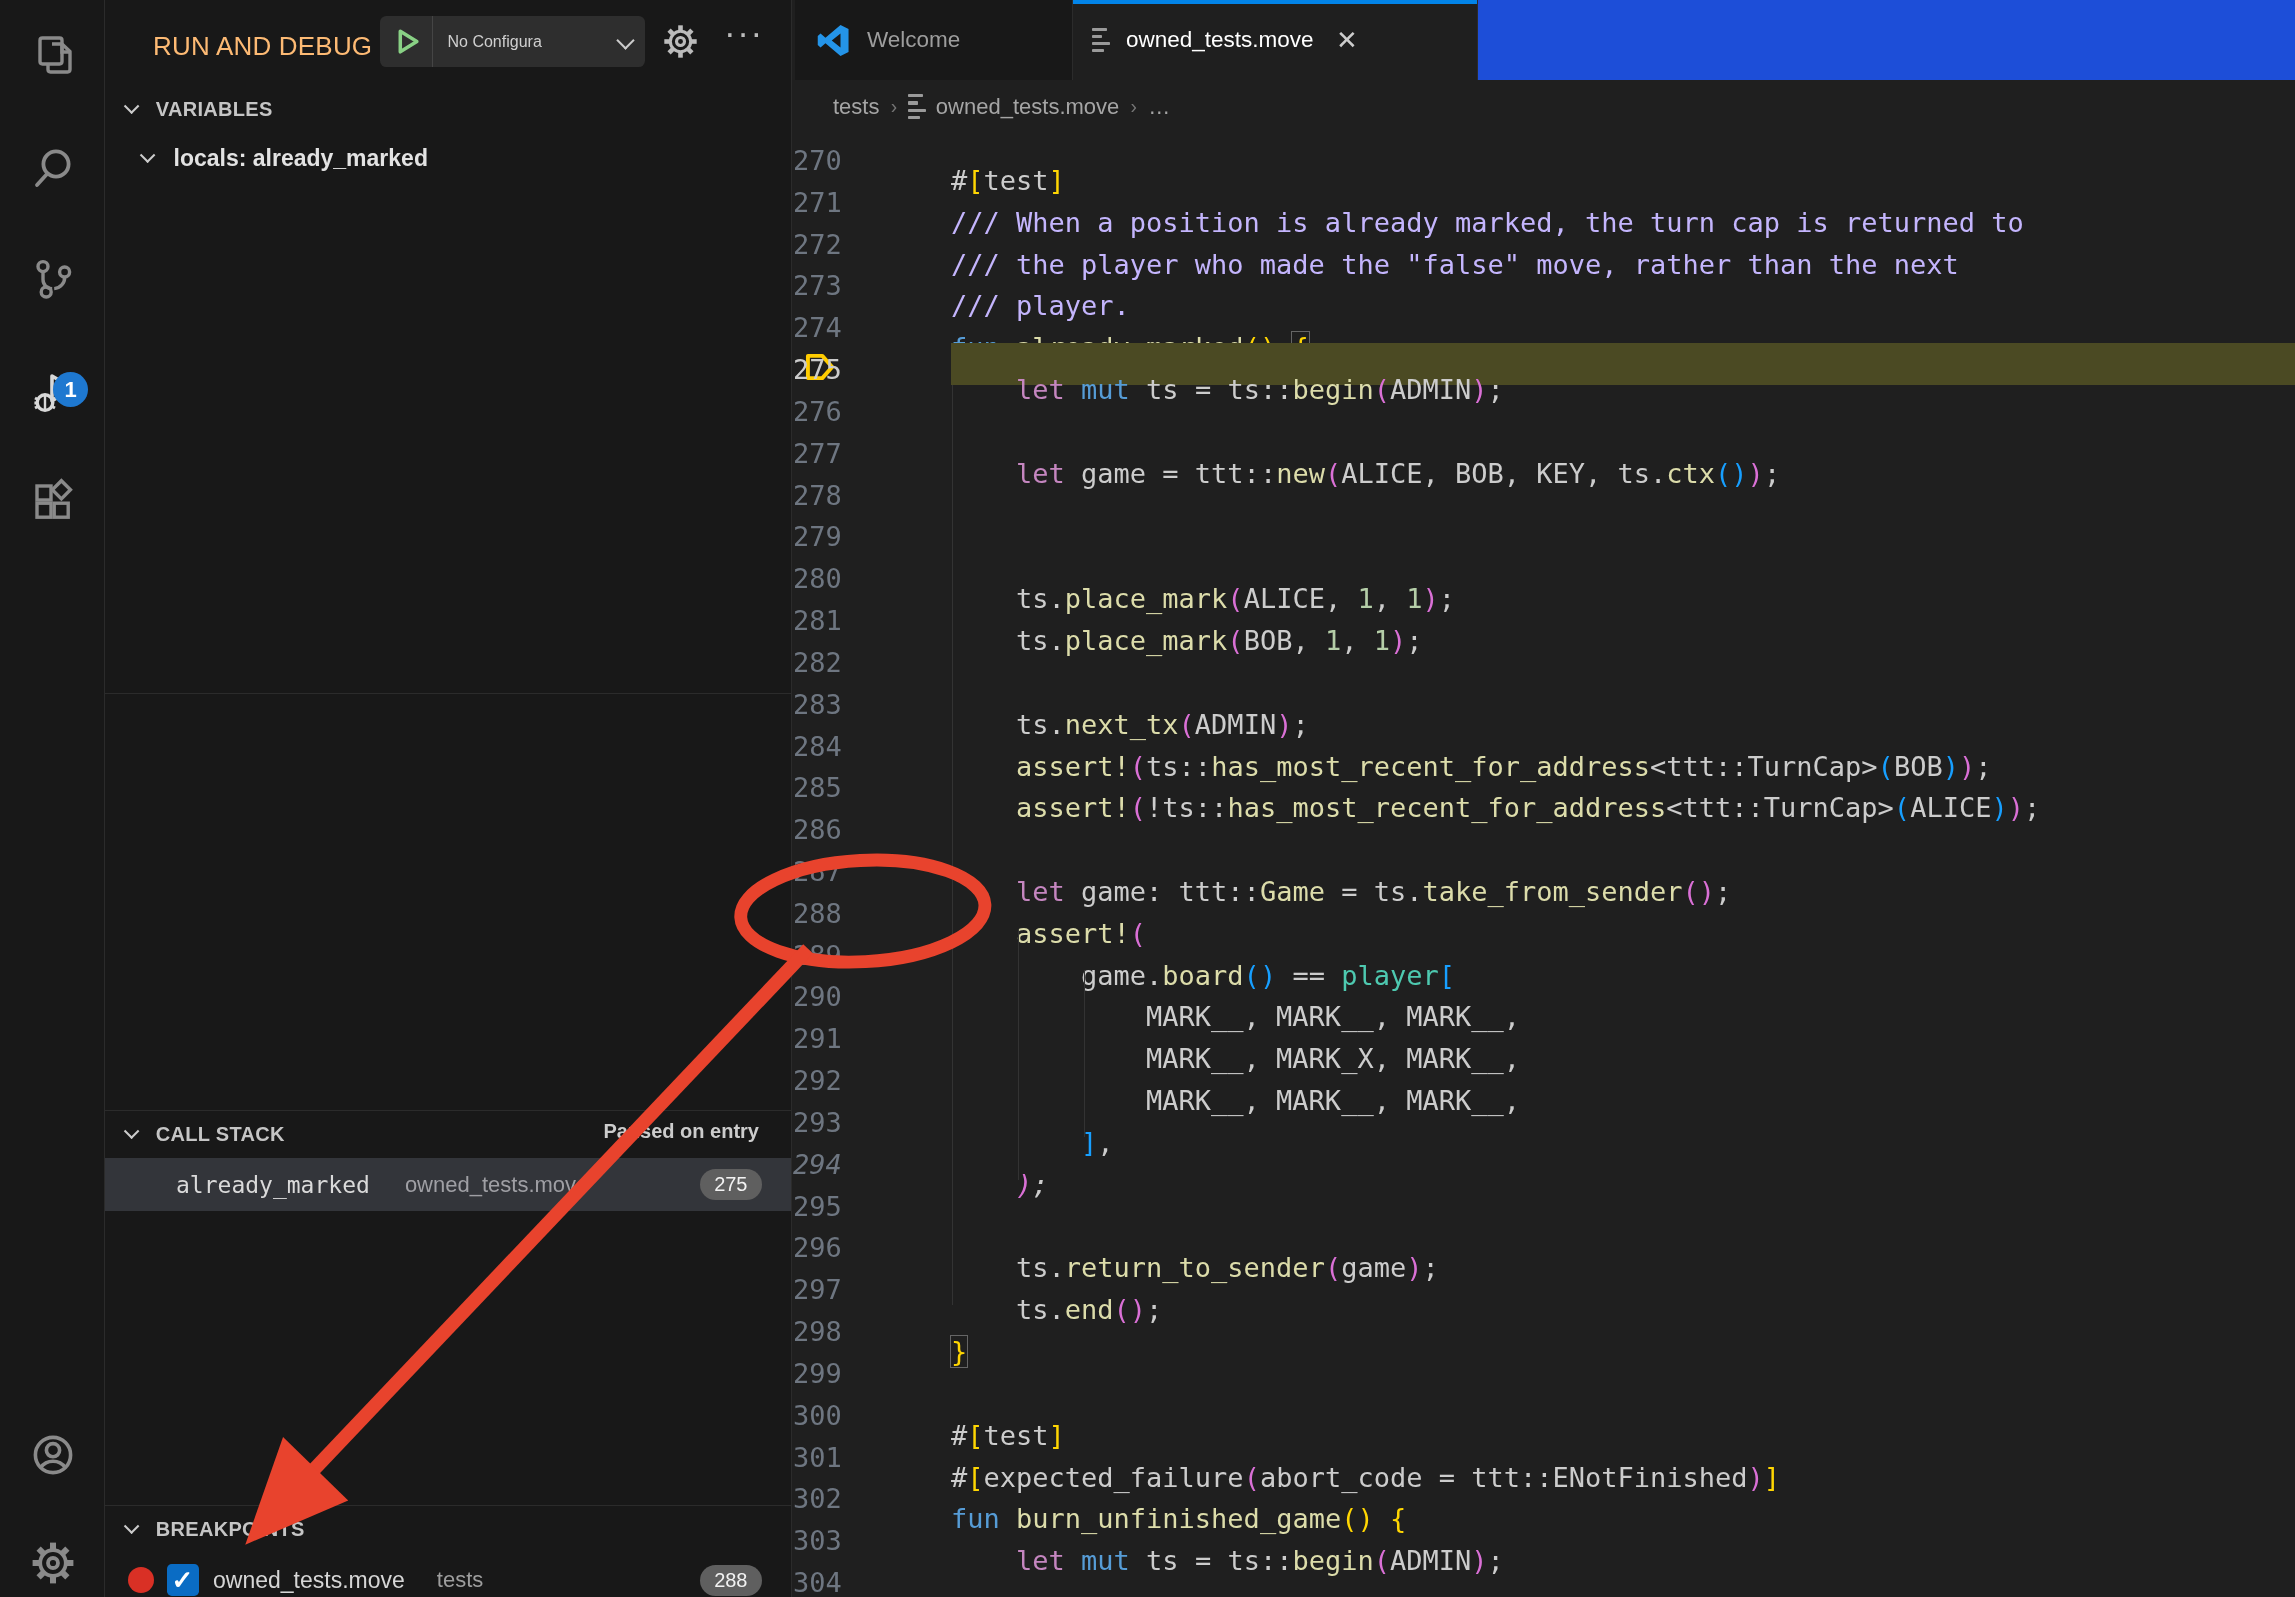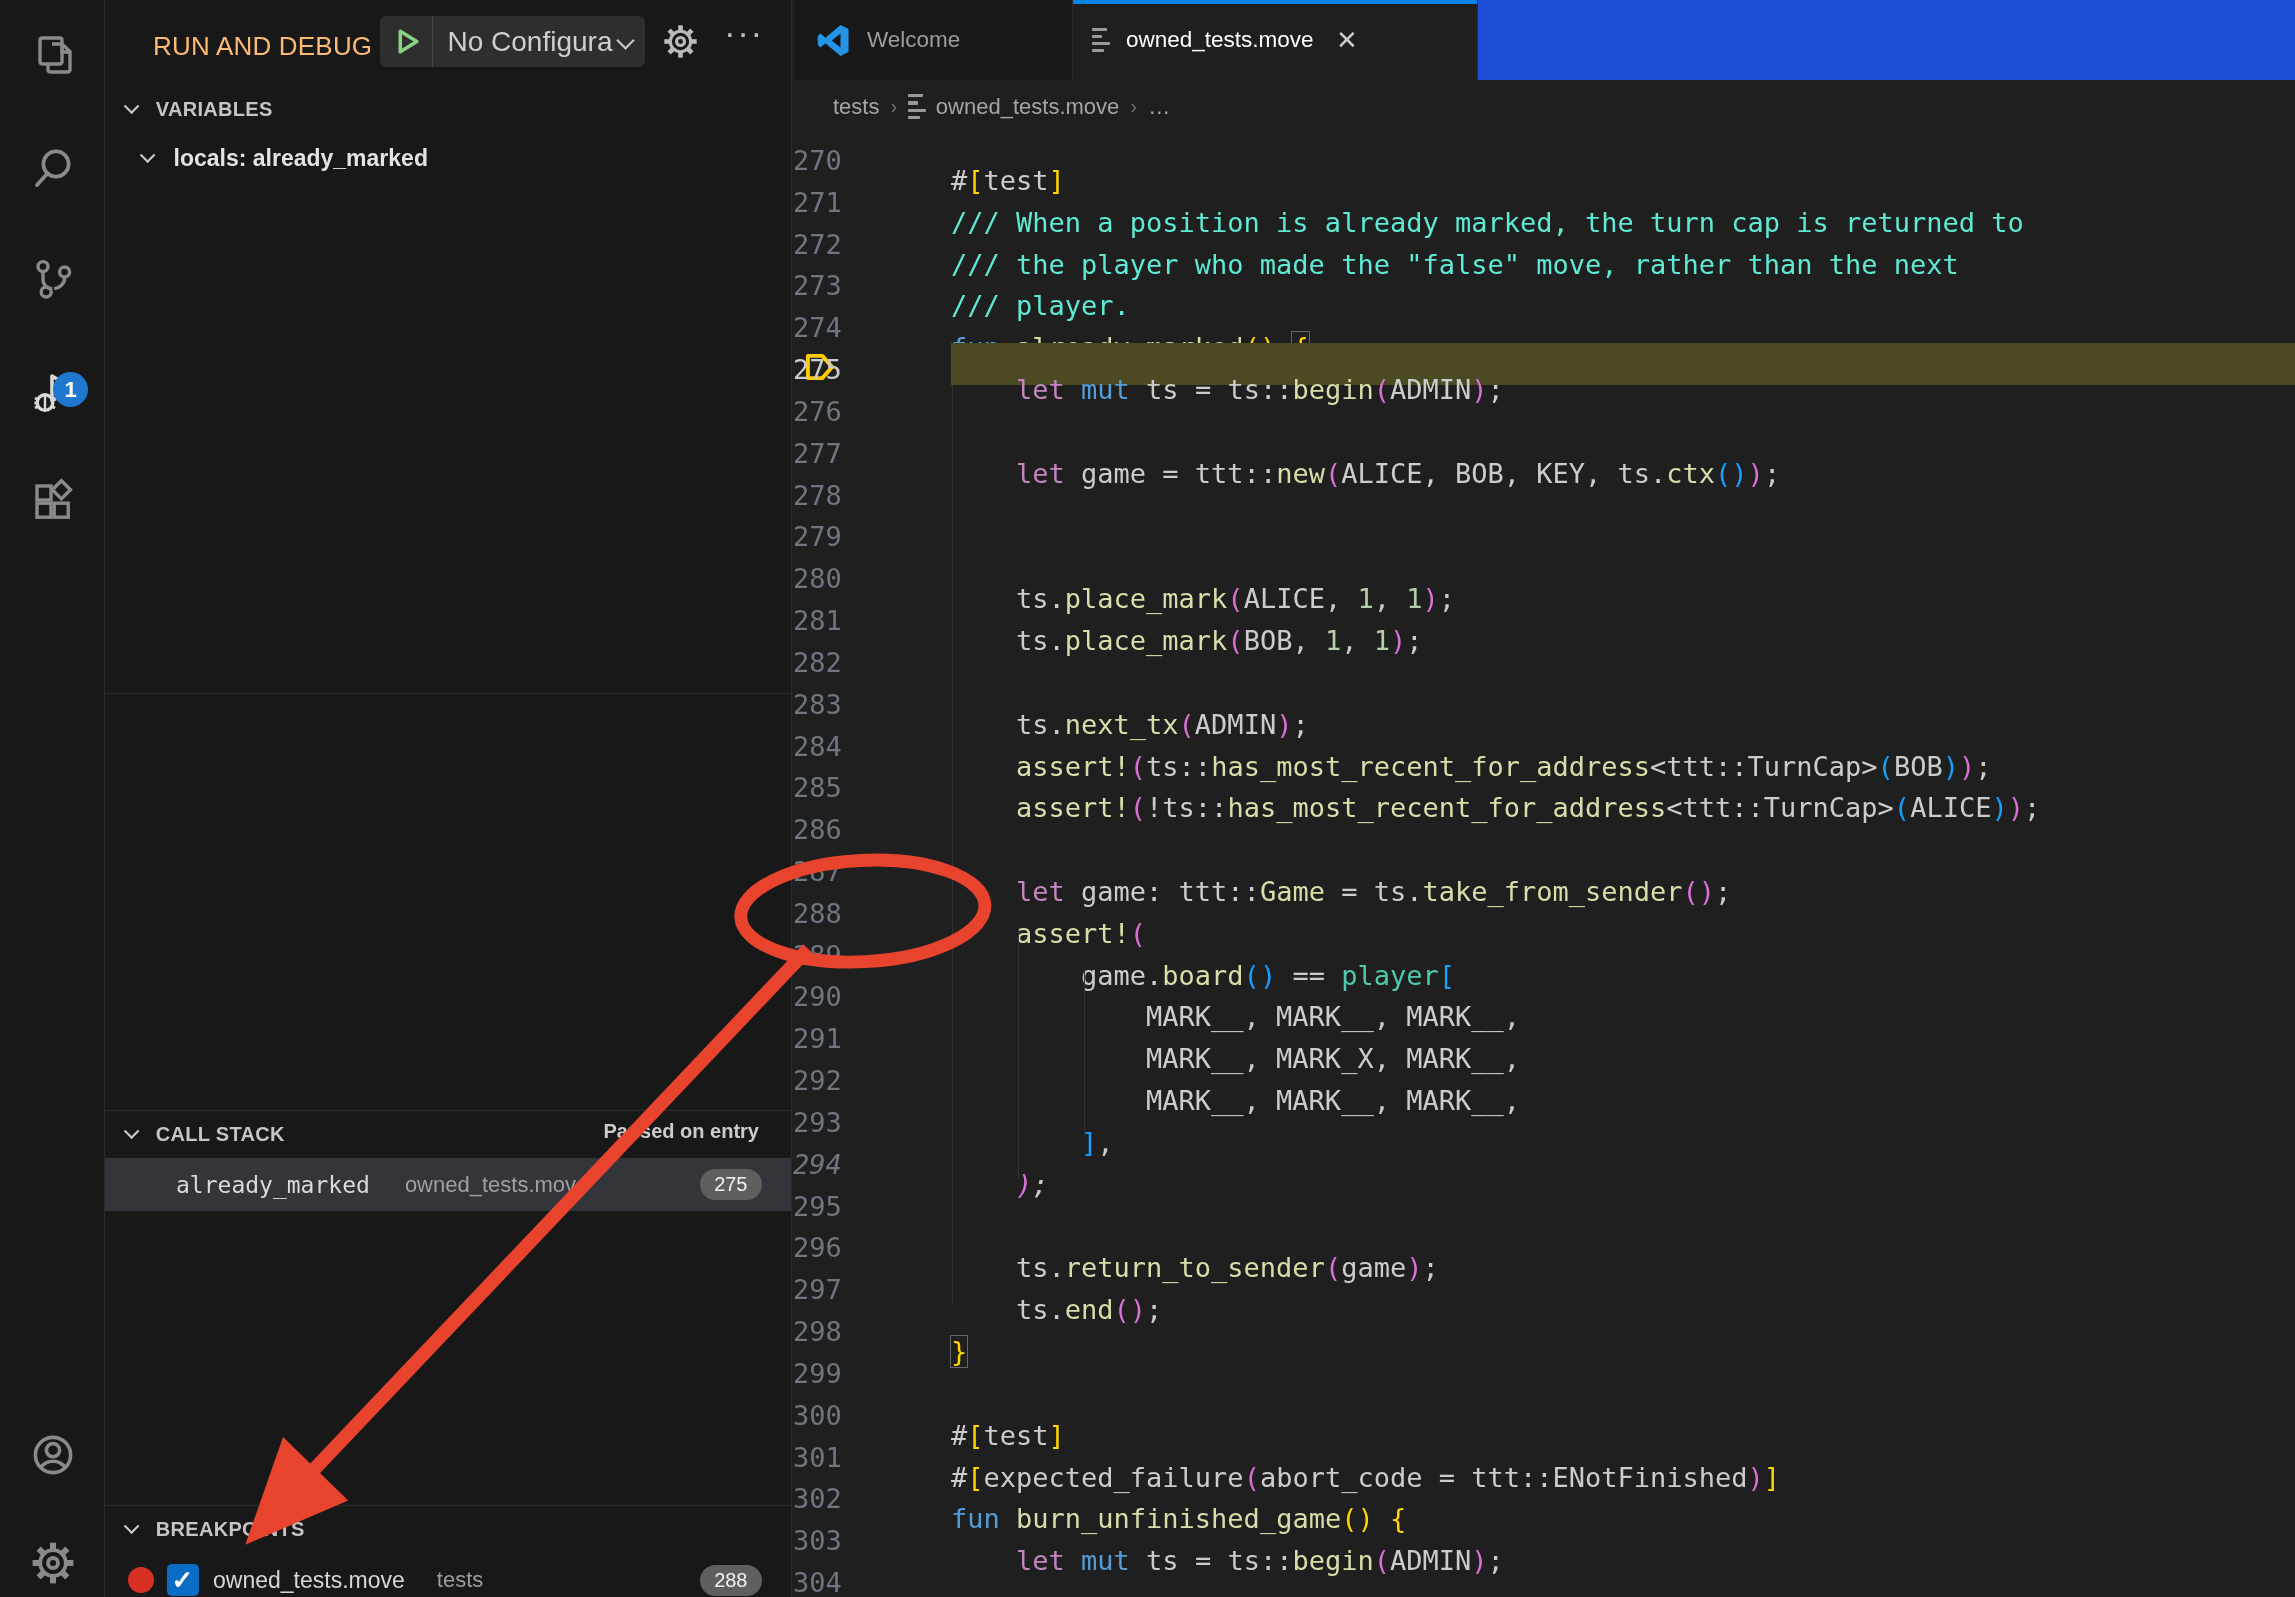--- a/index.html
+++ b/index.html
@@ -20,21 +20,21 @@
     display:flex; align-items:center; justify-content:center; }
   
   #sidebar { position:absolute; left:105px; top:0; width:687px; height:1597px;
     background:#181818; border-right:0.8px solid #2b2b2b; color:#cccccc; }
   #sb-header { position:absolute; left:0; top:0; width:100%; height:88px; }
   #sb-title { position:absolute; left:48px; top:31px; font-size:26px; color:#fdba74; letter-spacing:0.2px; }
   #launch-group { position:absolute; left:275px; top:16px; width:265px; height:51px;
     background:#2e2e2e; border-radius:6.4px; display:flex; align-items:center; overflow:hidden; }
   #launch-play { width:53px; height:100%; display:flex; align-items:center; justify-content:center;
     border-right:0.8px solid #454545; cursor:pointer; }
-  #launch-label { flex:1; font-size:28px; color:#cfcfcf; padding-left:14.5px; white-space:nowrap;
+  #launch-label { flex:1; font-size:16px; color:#cfcfcf; padding-left:14.5px; white-space:nowrap;
     overflow:hidden; cursor:pointer; }
   .chev { display:inline-block; width:13px; height:13px; border-left:2.4px solid #cccccc;
     border-bottom:2.4px solid #cccccc; transform:rotate(-45deg); }
   #launch-chev { position:absolute; right:13px; top:17.7px; }
   #sb-gear { position:absolute; left:557px; top:22.5px; cursor:pointer; }
   #sb-more { position:absolute; left:619px; top:13px; font-size:35px; color:#bbbbbb; cursor:pointer; letter-spacing:1.6px; }
   .section-header { position:absolute; left:0; width:100%; height:45px; display:flex;
     align-items:center; cursor:pointer; }
   .section-header .chev { width:10.5px; height:10.5px; border-width:2px; margin-left:21px; margin-top:-6.4px; }
   .section-header .sh-label { font-size:20px; font-weight:700; color:#c5c5c5; margin-left:19.3px; letter-spacing:0.3px; }
@@ -78,21 +78,21 @@
     font-family:"DejaVu Sans Mono", monospace; font-size:27px; }
   .code-line { position:absolute; left:0; width:100%; height:42px; }
   .line-band { position:absolute; left:158px; top:0; right:0; height:42px; background:#4b4a23; }
   .lnum { position:absolute; left:0; top:6px; width:105px; text-align:left; color:#6e7681; line-height:42px; }
   .lnum.active { color:#cccccc; }
   .code-text { position:absolute; left:158px; top:0; line-height:42px; white-space:pre;margin-top:26px; }
   .glyph { position:absolute; left:11.3px; top:7.2px; }
   .bpt { width:25px; height:25px; border-radius:50%; background:#e51400; margin-top:2.4px; margin-left:4px; }
   .tok-def { color:#cccccc; } .tok-kw { color:#c586c0; } .tok-kw2 { color:#569cd6; }
   .tok-fn { color:#dcdcaa; } .tok-type { color:#4ec9b0; } .tok-num { color:#b5cea8; }
-  .tok-com { color:#5eead4; } .tok-b1 { color:#ffd602; } .tok-b2 { color:#da70d6; } .tok-b3 { color:#179fff; }
+  .tok-com { color:#c4b5fd; } .tok-b1 { color:#ffd602; } .tok-b2 { color:#da70d6; } .tok-b3 { color:#179fff; }
   .tok-b1m { color:#ffd602; outline:0.8px solid #656565; outline-offset:-0.8px; }
   .indent-guide { position:absolute; width:0.8px; background:#333333; }
   
   #annotation { position:absolute; left:0; top:0; width:2295px; height:1597px; pointer-events:none; z-index:9; }
 </style>
 </head>
 <body>
 
 <div id="root">
 

